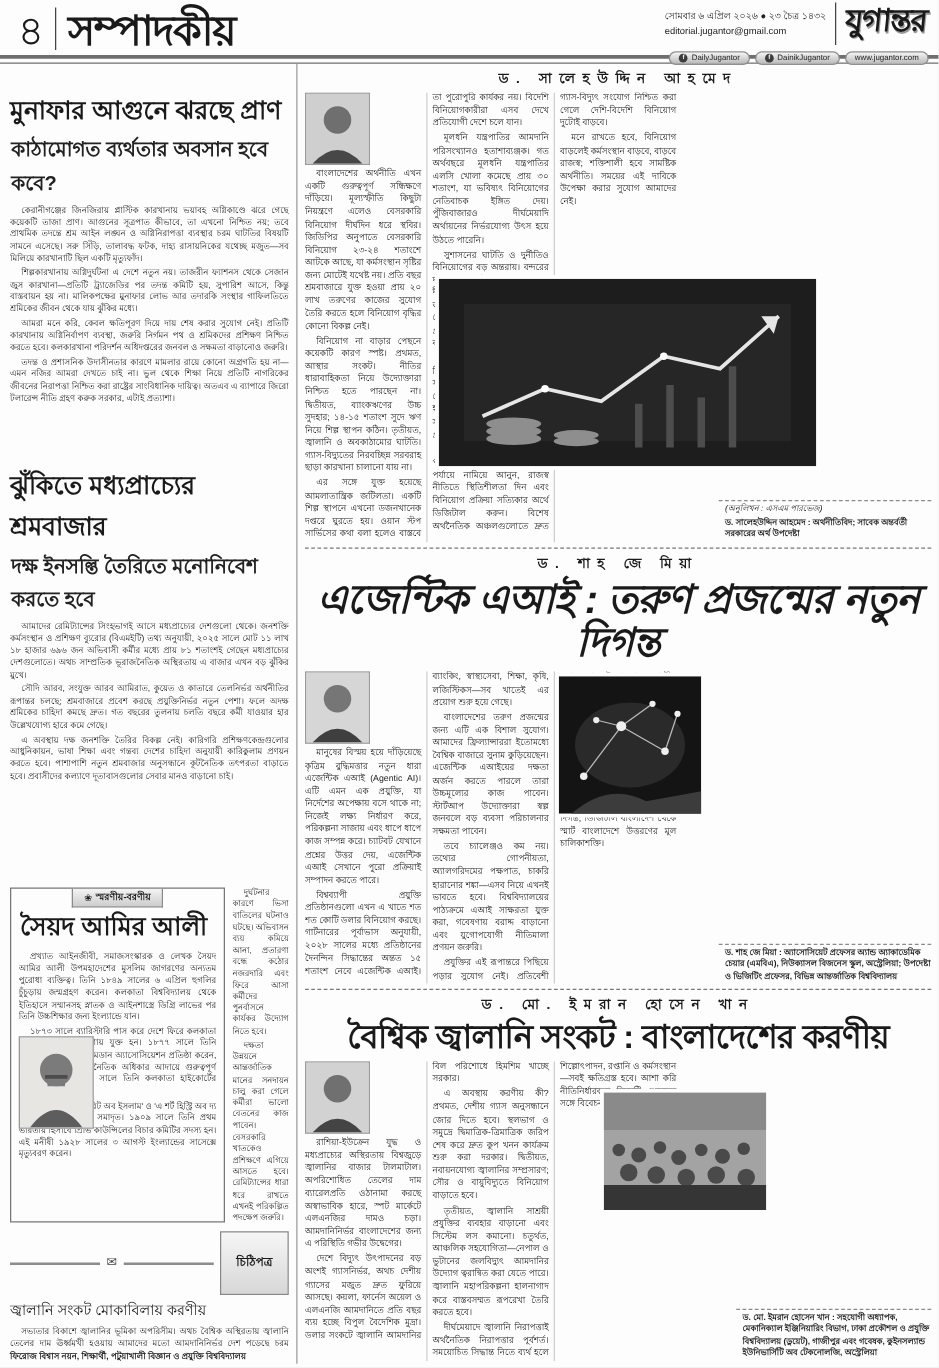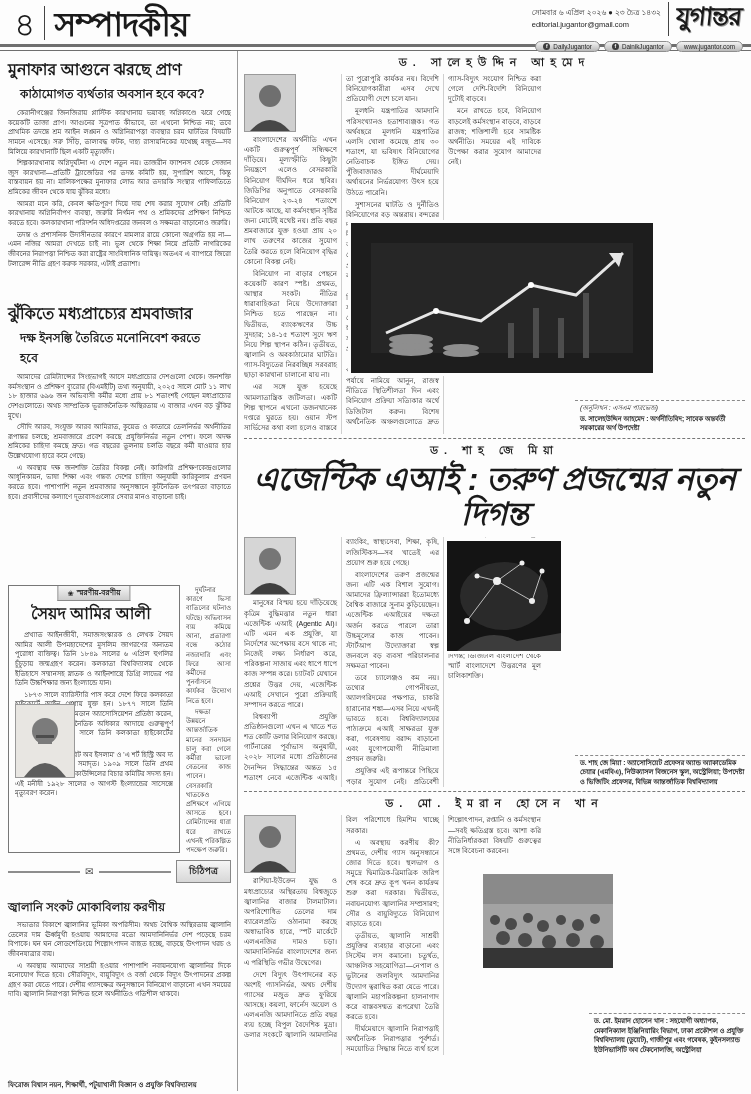--- a/index.html
+++ b/index.html
@@ -19,42 +19,42 @@
   .bicon{display:inline-block;width:7px;height:7px;border-radius:50%;background:#3d3d3d;color:#fff;
          font-size:5px;line-height:7px;text-align:center;font-weight:700;}
   .hrule{border-top:3px solid #6f6f6f;border-bottom:1px solid #6f6f6f;height:3px;margin:2px 0 0;}
   
   .content{display:flex;height:1040px;}
   .leftcol{width:238px;min-width:238px;box-sizing:border-box;padding:3px 6px 0 8px;border-right:1px solid #9a9a9a;
            display:flex;flex-direction:column;}
   .maincol{flex:1;padding:0 6px;position:relative;min-width:0;}
   .p{margin:0 0 2px;text-indent:9px;}
   
-  .ed-title{font-size:16px;font-weight:800;margin:3px 0 1px;}
-  .ed-sub{font-size:12px;font-weight:700;margin:0 12px 3px;color:#222;}
+  .ed-title{font-size:20px;font-weight:800;margin:19px 0 1px;}
+  .ed-sub{font-size:16px;font-weight:700;margin:0 1px 3px;color:#222;}
   .smalltxt{font-size:6.8px;line-height:1.42;text-align:justify;overflow:hidden;}
   .ed1-body{height:190px;}
   .ed2-body{height:205px;}
   
   .membox-row{display:flex;gap:6px;margin-top:8px;}
   .membox{position:relative;border:1px solid #777;width:172px;min-width:172px;height:268px;box-sizing:border-box;
           padding:13px 6px 3px;overflow:hidden;}
   .memtab{position:absolute;top:0;left:50%;transform:translateX(-50%);display:flex;align-items:center;gap:3px;
           background:linear-gradient(#f4f4f4,#cdcdcd);border:1px solid #8a8a8a;border-top:none;
           font-size:7.5px;font-weight:700;padding:1px 9px;white-space:nowrap;}
-  .mem-title{font-size:16px;font-weight:800;margin:2px 16px 2px;}
+  .mem-title{font-size:20px;font-weight:800;margin:2px 1px 2px;}
   .mem-portrait{position:absolute;left:6px;top:118px;width:58px;height:72px;border:1px solid #999;background:#e4e4e4;}
   .sidenote{flex:1;height:268px;overflow:hidden;font-size:6.6px;line-height:1.4;text-align:justify;color:#222;}
   
   .letters{margin-top:7px;flex:1;display:flex;flex-direction:column;min-height:0;}
   .let-tabrow{display:flex;align-items:center;gap:5px;}
   .let-line{flex:1;border-top:2px solid #8d8d8d;height:0;}
   .let-icon{font-size:10px;color:#444;}
-  .let-label{border:1px solid #878787;background:linear-gradient(#f6f6f6,#d7d7d7);font-size:9.5px;font-weight:700;padding:3px 12px;}
-  .let-title{font-size:11.5px;font-weight:700;margin:16px 0 2px;}
+  .let-label{border:1px solid #878787;background:linear-gradient(#f6f6f6,#d7d7d7);font-size:9.5px;font-weight:700;padding:17px 12px;}
+  .let-title{font-size:11.5px;font-weight:400;margin:4px 0 2px;}
   .let-body{flex:1;min-height:0;}
   .let-sig{font-size:6.8px;font-weight:700;margin-top:2px;}
   
   .art{position:relative;}
   .art-author{text-align:center;font-size:11px;font-weight:700;letter-spacing:6px;margin:3px 0 1px;}
   .art-title{text-align:center;font-weight:800;line-height:1.1;margin:0 0 5px;letter-spacing:-0.5px;}
   .t1{font-size:30px;} .t2{font-size:32px;font-style:italic;} .t3{font-size:26px;}
   .art-body{position:relative;column-count:5;column-gap:9px;column-fill:auto;column-rule:1px solid #cfcfcf;
             font-size:7px;line-height:1.45;text-align:justify;overflow:hidden;}
   .b1{height:360px;} .b2{height:250px;} .b3{height:240px;}
@@ -270,20 +270,21 @@
         </div>
         <div class="credit-box">
           <p class="credit-txt">ড. শাহ জে মিয়া : অ্যাসোসিয়েট প্রফেসর অ্যান্ড অ্যাকাডেমিক চেয়ার (এমবিএ), নিউক্যাসল বিজনেস স্কুল, অস্ট্রেলিয়া; উপদেষ্টা ও ভিজিটিং প্রফেসর, বিভিন্ন আন্তর্জাতিক বিশ্ববিদ্যালয়</p>
         </div>
       </div>
 
       <div class="art-divider"></div>
 
       <div class="art">
         <div class="art-author">ড. মো. ইমরান হোসেন খান</div>
+        <div class="art-title t3">বৈশ্বিক জ্বালানি সংকট : বাংলাদেশের করণীয়</div>
         <div class="art-body b3">
           <div class="portrait">
             <svg class="photo" viewBox="0 0 50 56" preserveAspectRatio="none">
               <rect width="50" height="56" fill="#d2d2d2"></rect>
               <circle cx="25" cy="21" r="11" fill="#707070"></circle>
               <path d="M5 56 Q25 34 45 56 Z" fill="#444"></path>
             </svg>
           </div>
           <div>
               <p class="p">রাশিয়া-ইউক্রেন যুদ্ধ ও মধ্যপ্রাচ্যের অস্থিরতায় বিশ্বজুড়ে জ্বালানির বাজার টালমাটাল। অপরিশোধিত তেলের দাম ব্যারেলপ্রতি ওঠানামা করছে অস্বাভাবিক হারে, স্পট মার্কেটে এলএনজির দামও চড়া। আমদানিনির্ভর বাংলাদেশের জন্য এ পরিস্থিতি গভীর উদ্বেগের।</p>

